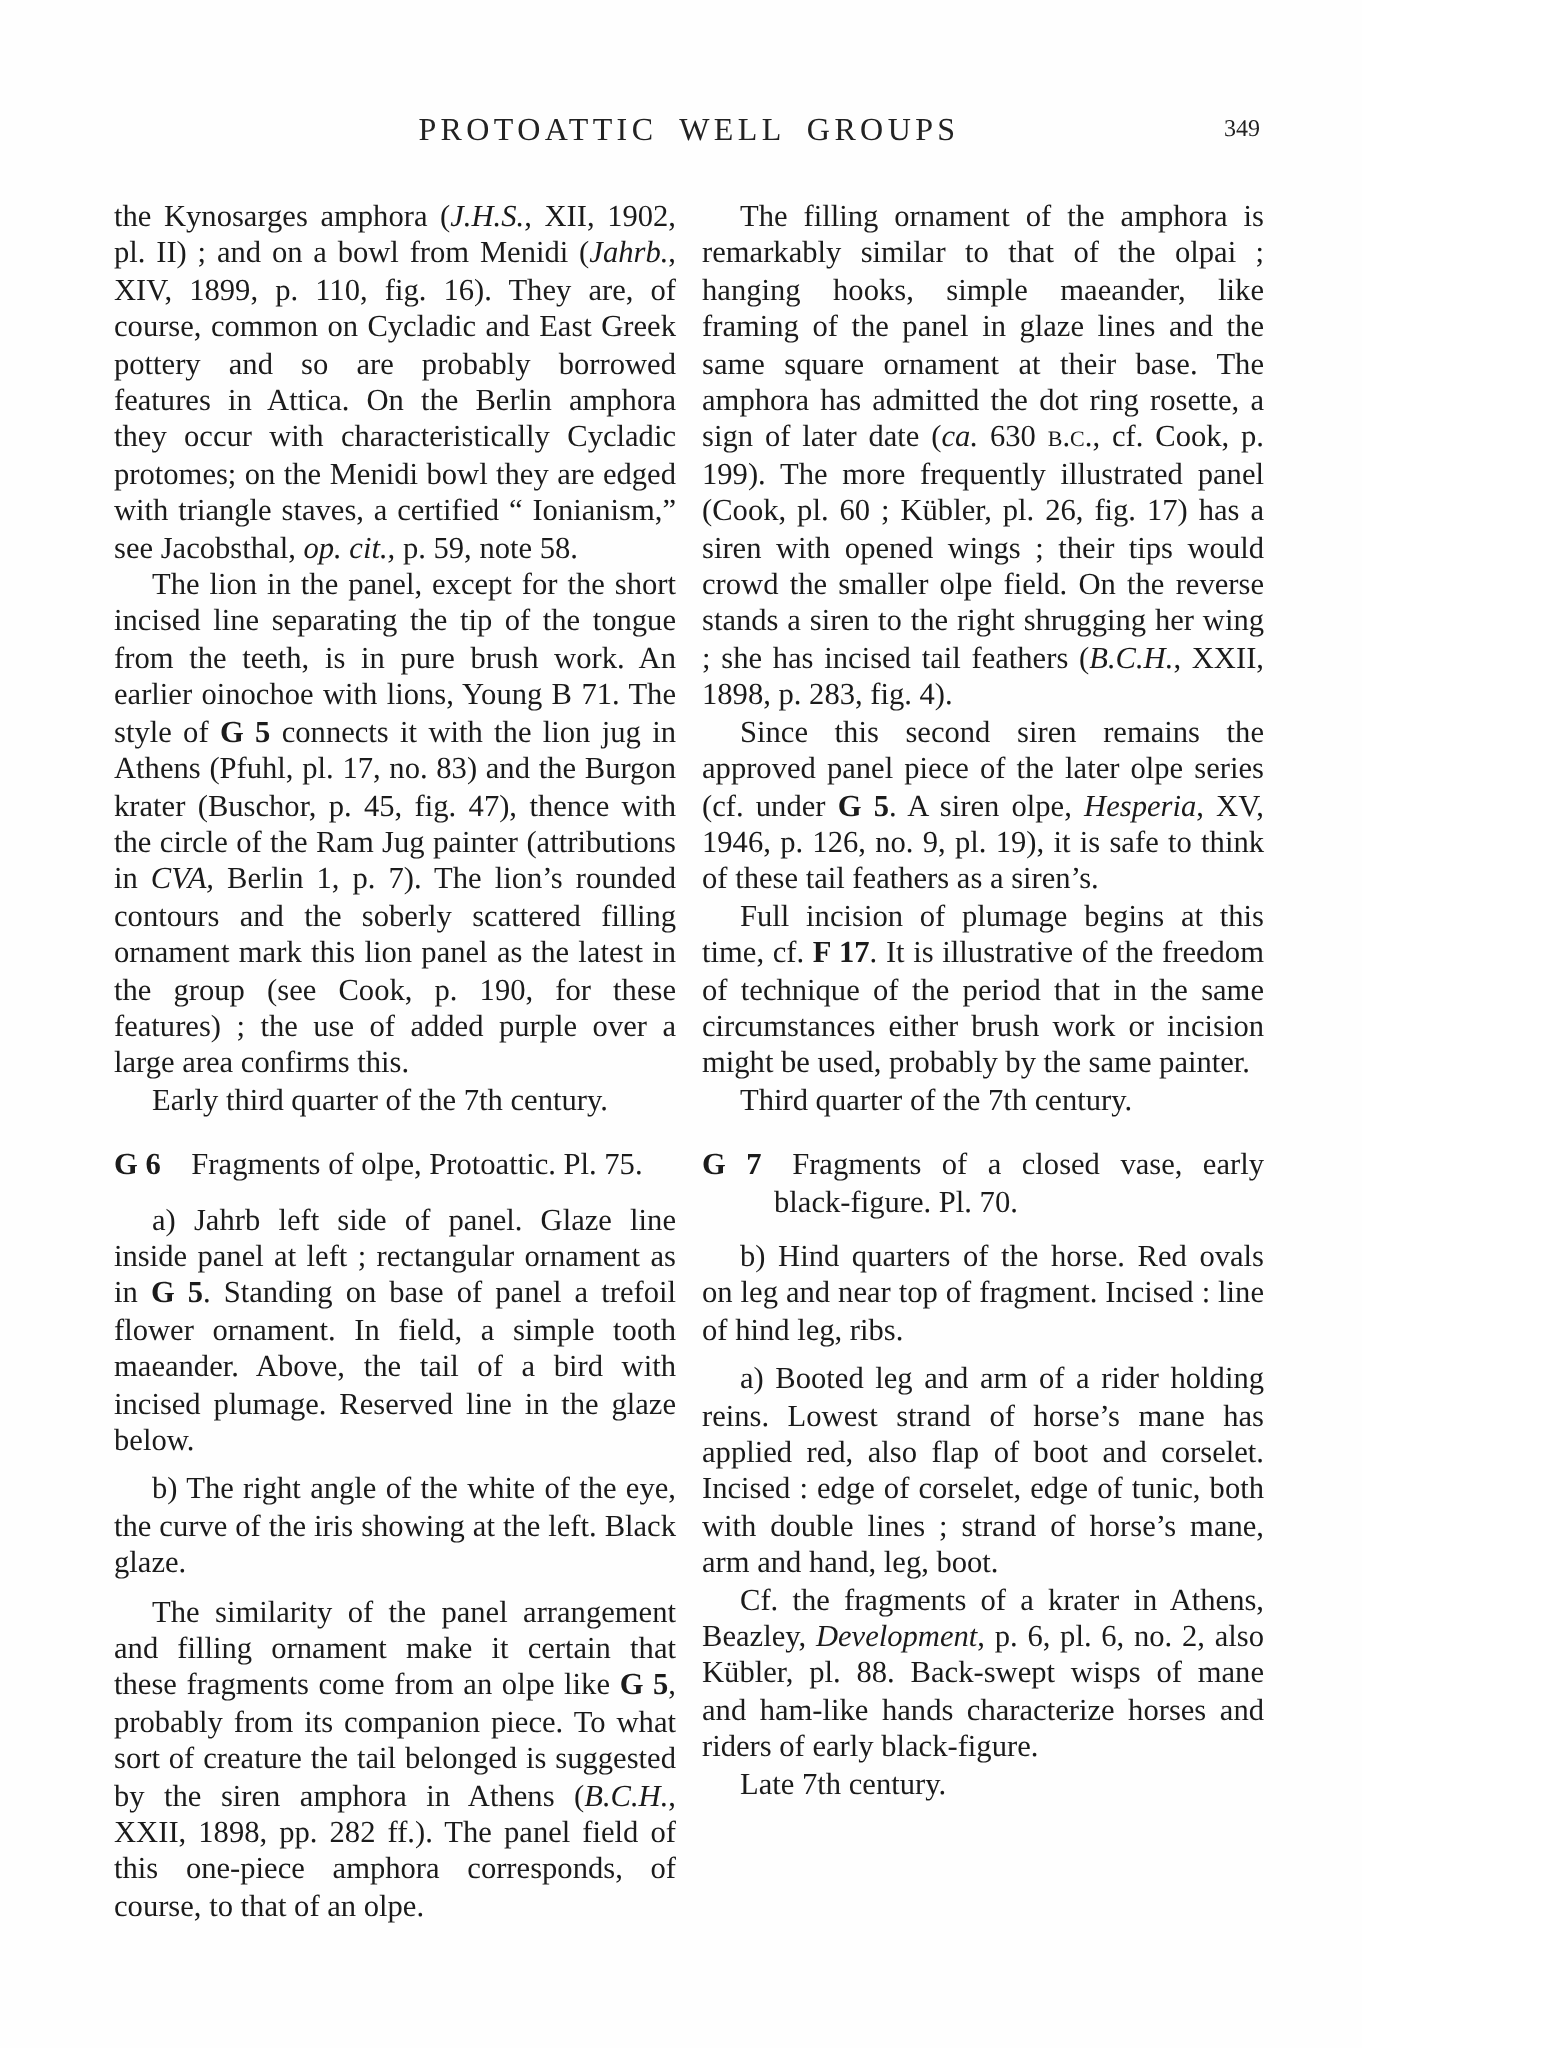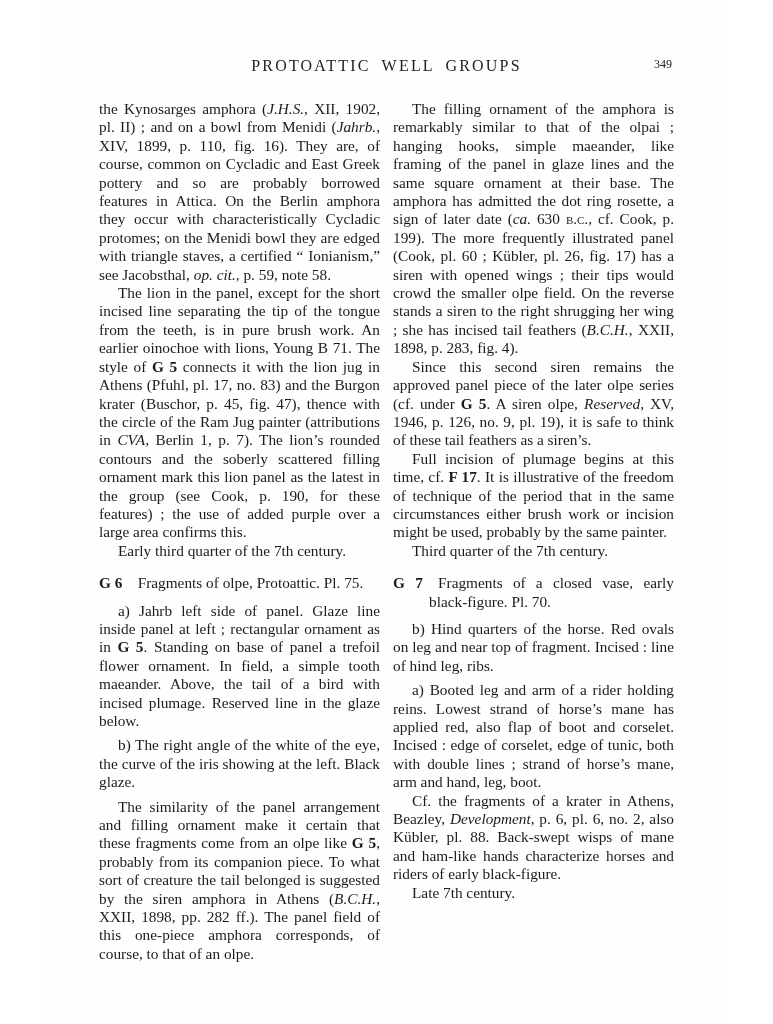--- a/index.html
+++ b/index.html
@@ -9,21 +9,20 @@
   }
   .page {
     position: relative;
     width: 681px;
     height: 1024px;
     background: #fefefe;
     color: #1b1b1b;
     font-family: "Liberation Serif", "DejaVu Serif", serif;
     box-sizing: border-box;
     overflow: hidden;
-    margin-left: 42px;
   }
   .running-head {
     position: relative;
     margin: 57px 49px 0 57px;
     height: 20px;
   }
   .running-title {
     display: block;
     text-align: center;
     font-size: 16px;
@@ -72,21 +71,21 @@
         <p class="par noindent"><span>the Kynosarges amphora (</span><span class="i">J.H.S.</span><span>, XII, 1902, pl. II) ; and on a bowl from Menidi (</span><span class="i">Jahrb.</span><span>, XIV, 1899, p. 110, fig. 16). They are, of course, common on Cycladic and East Greek pottery and so are probably borrowed features in Attica. On the Berlin amphora they occur with characteristically Cycladic protomes; on the Menidi bowl they are edged with triangle staves, a certified “ Ionianism,” see Jacobsthal, </span><span class="i">op. cit.,</span><span> p. 59, note 58.</span></p>
         <p class="par indent"><span>The lion in the panel, except for the short incised line separating the tip of the tongue from the teeth, is in pure brush work. An earlier oinochoe with lions, Young B 71. The style of </span><span class="b">G 5</span><span> connects it with the lion jug in Athens (Pfuhl, pl. 17, no. 83) and the Burgon krater (Buschor, p. 45, fig. 47), thence with the circle of the Ram Jug painter (attributions in </span><span class="i">CVA,</span><span> Berlin 1, p. 7). The lion’s rounded contours and the soberly scattered filling ornament mark this lion panel as the latest in the group (see Cook, p. 190, for these features) ; the use of added purple over a large area confirms this.</span></p>
         <p class="par indent"><span>Early third quarter of the 7th century.</span></p>
         <p class="par heading"><span class="b">G 6</span><span> Fragments of olpe, Protoattic. Pl. 75.</span></p>
         <p class="par indent gap"><span>a) Jahrb left side of panel. Glaze line inside panel at left ; rectangular ornament as in </span><span class="b">G 5</span><span>. Standing on base of panel a trefoil flower ornament. In field, a simple tooth maeander. Above, the tail of a bird with incised plumage. Reserved line in the glaze below.</span></p>
         <p class="par indent gap"><span>b) The right angle of the white of the eye, the curve of the iris showing at the left. Black glaze.</span></p>
         <p class="par indent gap"><span>The similarity of the panel arrangement and filling ornament make it certain that these fragments come from an olpe like </span><span class="b">G 5</span><span>, probably from its companion piece. To what sort of creature the tail belonged is suggested by the siren amphora in Athens (</span><span class="i">B.C.H.</span><span>, XXII, 1898, pp. 282 ff.). The panel field of this one-piece amphora corresponds, of course, to that of an olpe.</span></p>
       </div>
     <div class="col">
         <p class="par indent"><span>The filling ornament of the amphora is remarkably similar to that of the olpai ; hanging hooks, simple maeander, like framing of the panel in glaze lines and the same square ornament at their base. The amphora has admitted the dot ring rosette, a sign of later date (</span><span class="i">ca.</span><span> 630 </span><span class="sc">b.c.</span><span>, cf. Cook, p. 199). The more frequently illustrated panel (Cook, pl. 60 ; Kübler, pl. 26, fig. 17) has a siren with opened wings ; their tips would crowd the smaller olpe field. On the reverse stands a siren to the right shrugging her wing ; she has incised tail feathers (</span><span class="i">B.C.H.</span><span>, XXII, 1898, p. 283, fig. 4).</span></p>
-        <p class="par indent"><span>Since this second siren remains the approved panel piece of the later olpe series (cf. under </span><span class="b">G 5</span><span>. A siren olpe, </span><span class="i">Reserved</span><span>, XV, 1946, p. 126, no. 9, pl. 19), it is safe to think of these tail feathers as a siren’s.</span></p>
+        <p class="par indent"><span>Since this second siren remains the approved panel piece of the later olpe series (cf. under </span><span class="b">G 5</span><span>. A siren olpe, </span><span class="i">Hesperia</span><span>, XV, 1946, p. 126, no. 9, pl. 19), it is safe to think of these tail feathers as a siren’s.</span></p>
         <p class="par indent"><span>Full incision of plumage begins at this time, cf. </span><span class="b">F 17</span><span>. It is illustrative of the freedom of technique of the period that in the same circumstances either brush work or incision might be used, probably by the same painter.</span></p>
         <p class="par indent"><span>Third quarter of the 7th century.</span></p>
         <p class="par heading hanging"><span class="b">G 7</span><span> Fragments of a closed vase, early black-figure. Pl. 70.</span></p>
         <p class="par indent gap"><span>b) Hind quarters of the horse. Red ovals on leg and near top of fragment. Incised : line of hind leg, ribs.</span></p>
         <p class="par indent gap"><span>a) Booted leg and arm of a rider holding reins. Lowest strand of horse’s mane has applied red, also flap of boot and corselet. Incised : edge of corselet, edge of tunic, both with double lines ; strand of horse’s mane, arm and hand, leg, boot.</span></p>
         <p class="par indent"><span>Cf. the fragments of a krater in Athens, Beazley, </span><span class="i">Development</span><span>, p. 6, pl. 6, no. 2, also Kübler, pl. 88. Back-swept wisps of mane and ham-like hands characterize horses and riders of early black-figure.</span></p>
         <p class="par indent"><span>Late 7th century.</span></p>
       </div>
   </div>
 </div>

